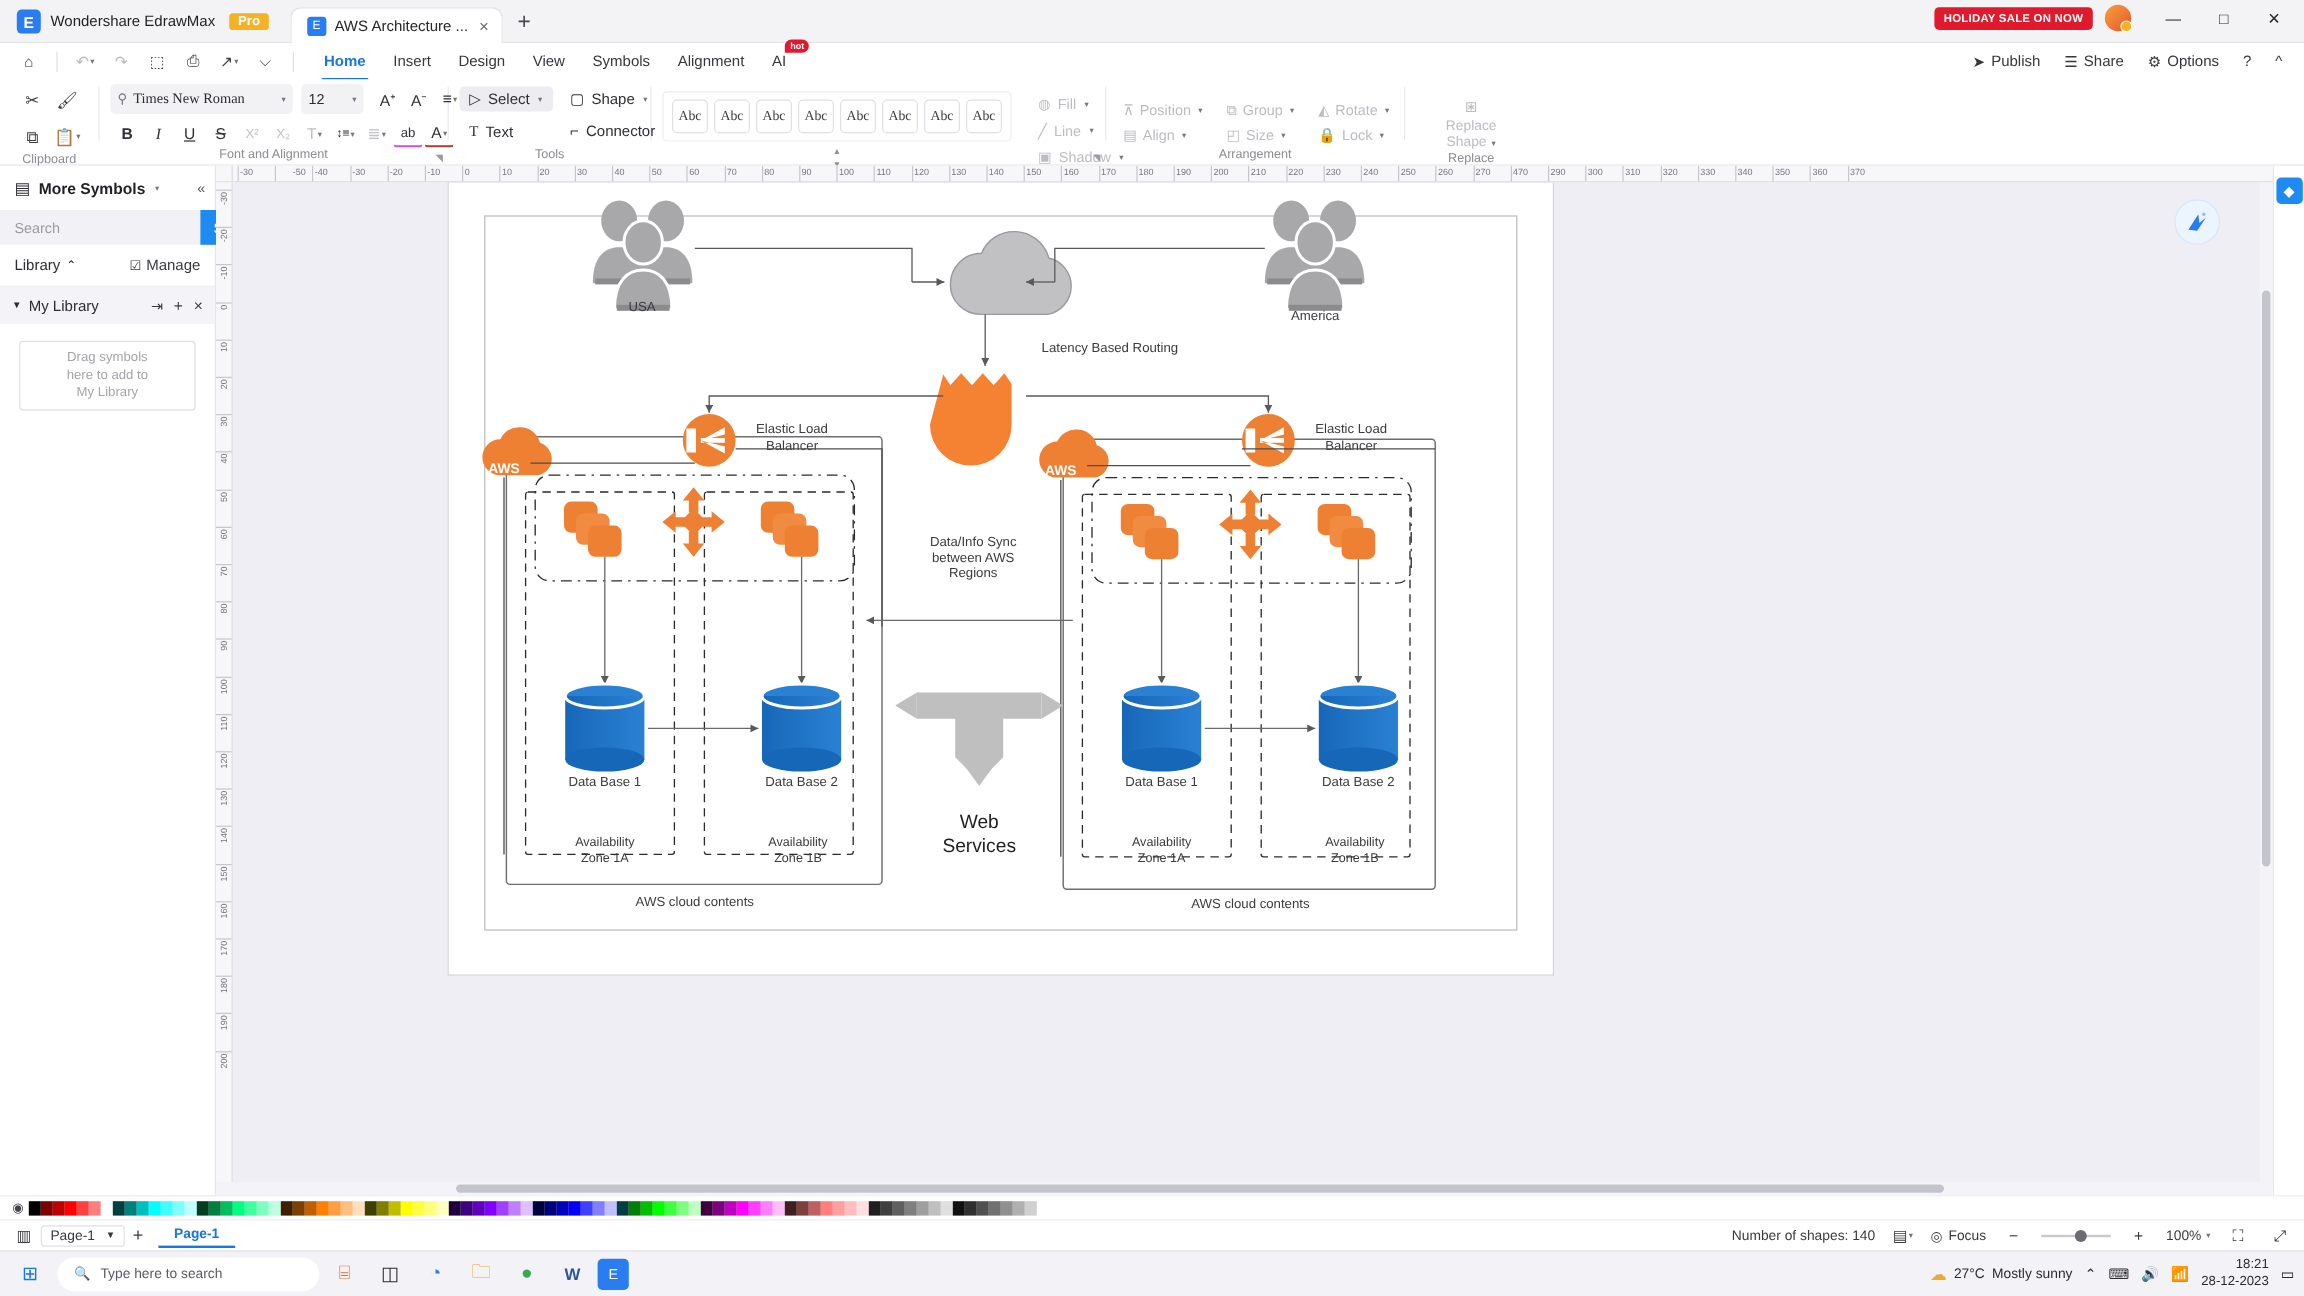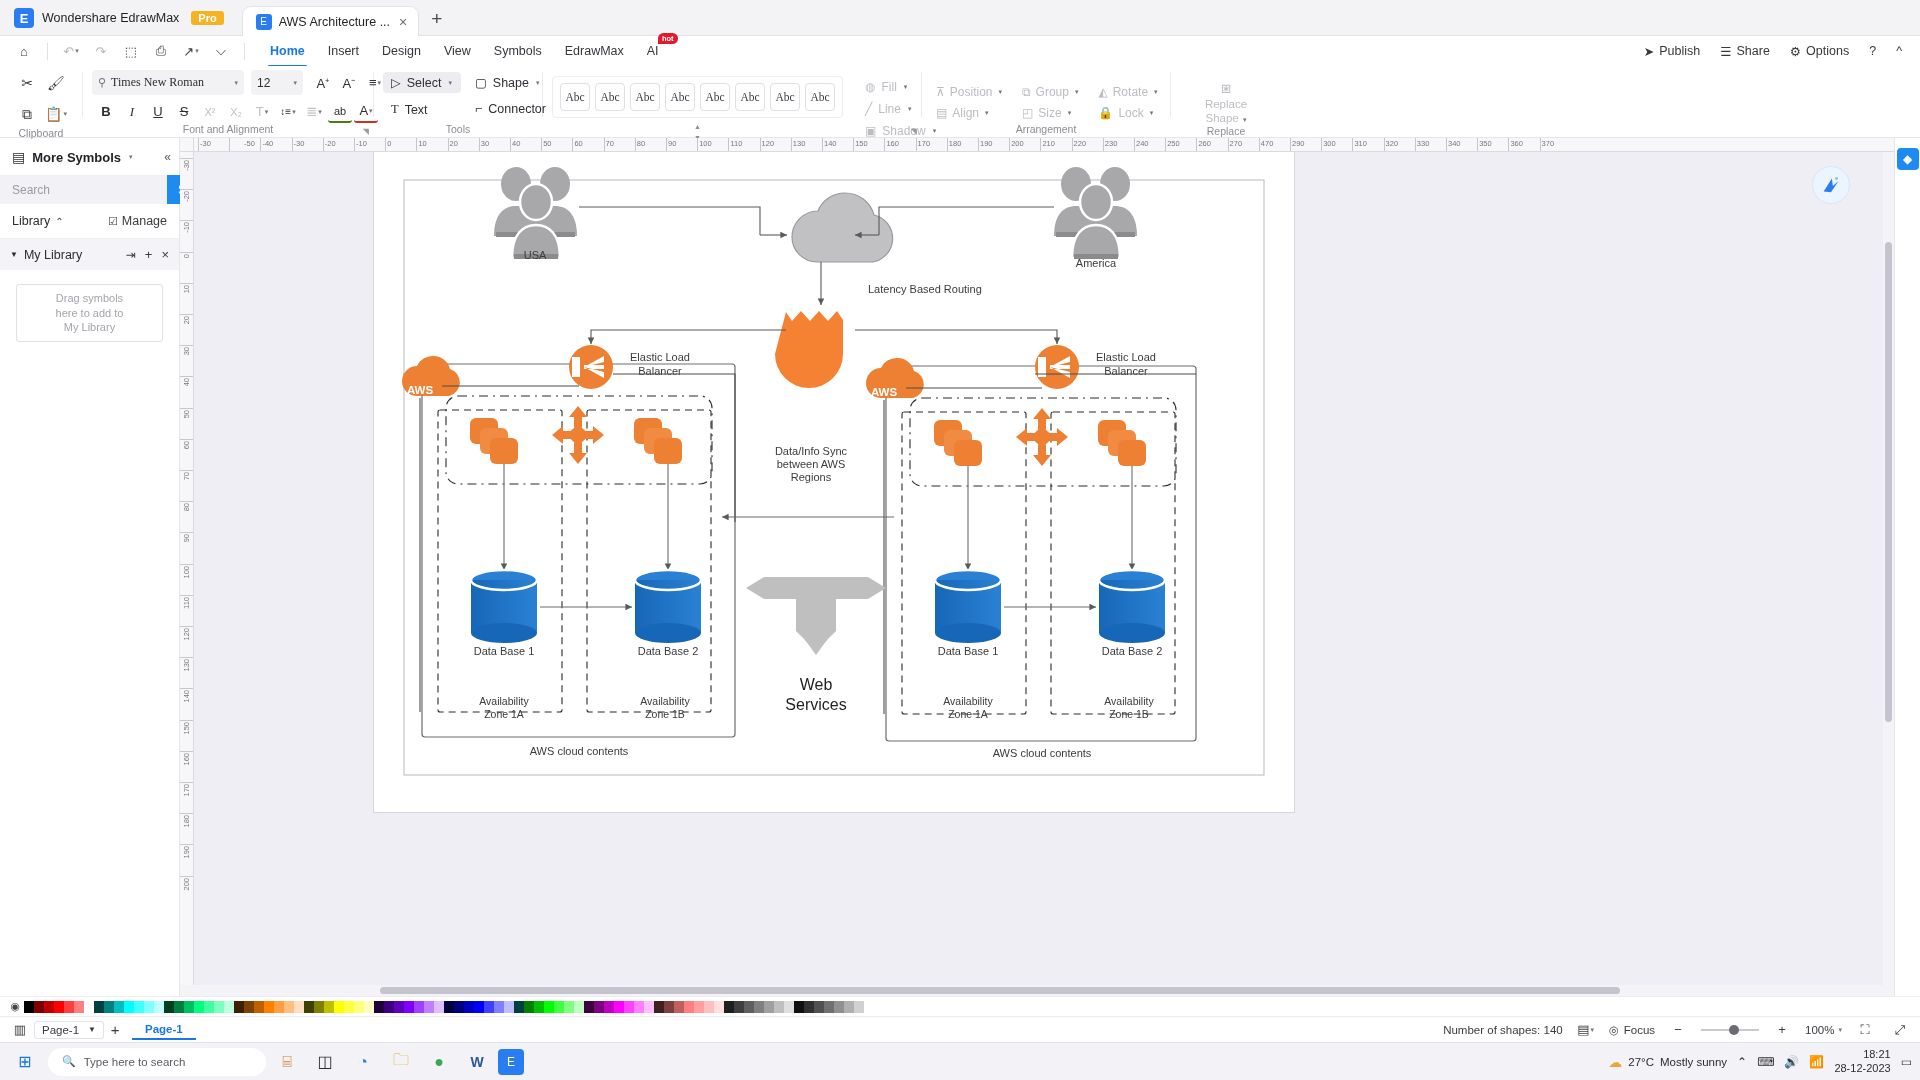--- a/index.html
+++ b/index.html
@@ -303,20 +303,27 @@
       <div class="brand-logo">E</div>
       <span class="brand-name">Wondershare EdrawMax</span>
       <span class="pro-badge">Pro</span>
     </div>
     <div class="doc-tab">
       <span class="doc-tab-ico">E</span>
       <span class="doc-tab-label">AWS Architecture ...</span>
       <span class="tab-close">×</span>
     </div>
     <span class="newtab">+</span>
+    <div class="tb-right">
+      <span class="sale-pill">HOLIDAY SALE ON NOW</span>
+      <div class="avatar"></div>
+      <div class="wbtn">—</div>
+      <div class="wbtn">□</div>
+      <div class="wbtn close">✕</div>
+    </div>
   </div>
 
   <div class="menubar">
     <div class="qicon">⌂</div>
     <div class="vsep"></div>
     <div class="qicon dim">
       <span>↶</span>
         <span class="caret">▾</span>
     </div>
     <div class="qicon dim">↷</div>
@@ -327,21 +334,21 @@
         <span class="caret">▾</span>
     </div>
     <div class="qicon">⌵</div>
     <div class="vsep"></div>
     <div class="menu-items">
       <div class="menu-item active">Home</div>
       <div class="menu-item">Insert</div>
       <div class="menu-item">Design</div>
       <div class="menu-item">View</div>
       <div class="menu-item">Symbols</div>
-      <div class="menu-item">EdrawMax</div>
+      <div class="menu-item">Alignment</div>
       <div class="menu-item">
         <span>AI</span>
         <span class="hot-badge">hot</span>
       </div>
     </div>
     <div class="menu-right">
       <div class="mr">
         <span>➤</span>
         <span>Publish</span>
       </div>
@@ -412,21 +419,21 @@
                 <span class="caret">▾</span>
             </div>
             <div class="fmt-btn" style="font-size:10px">
               <span>↕≡</span>
                 <span class="caret">▾</span>
             </div>
             <div class="fmt-btn dim">
               <span>≣</span>
                 <span class="caret">▾</span>
             </div>
-            <div class="fmt-btn" style="font-size:11px;border-bottom:2px solid #4d7c0f">
+            <div class="fmt-btn" style="font-size:11px;border-bottom:2px solid #d946ef">
               <span>ab</span>
             </div>
             <div class="fmt-btn" style="border-bottom:2px solid #c8321e">
               <span>A</span>
                 <span class="caret">▾</span>
             </div>
           </div>
         </div>
       </div>
       <div class="rgroup-title">Font and Alignment</div>

